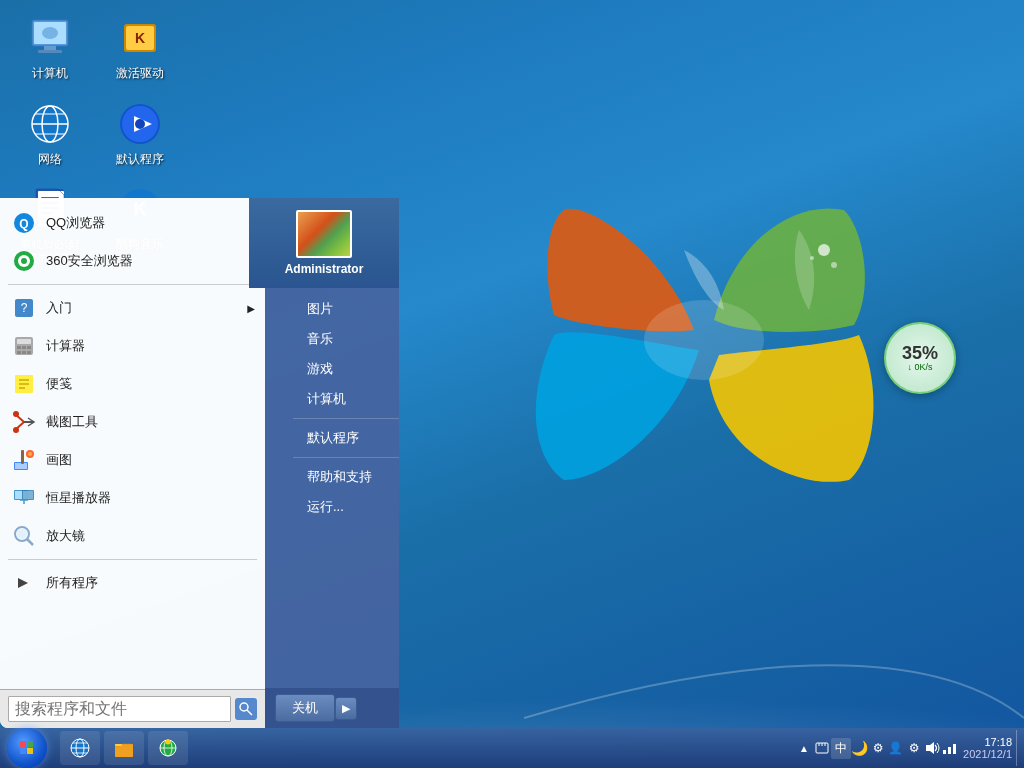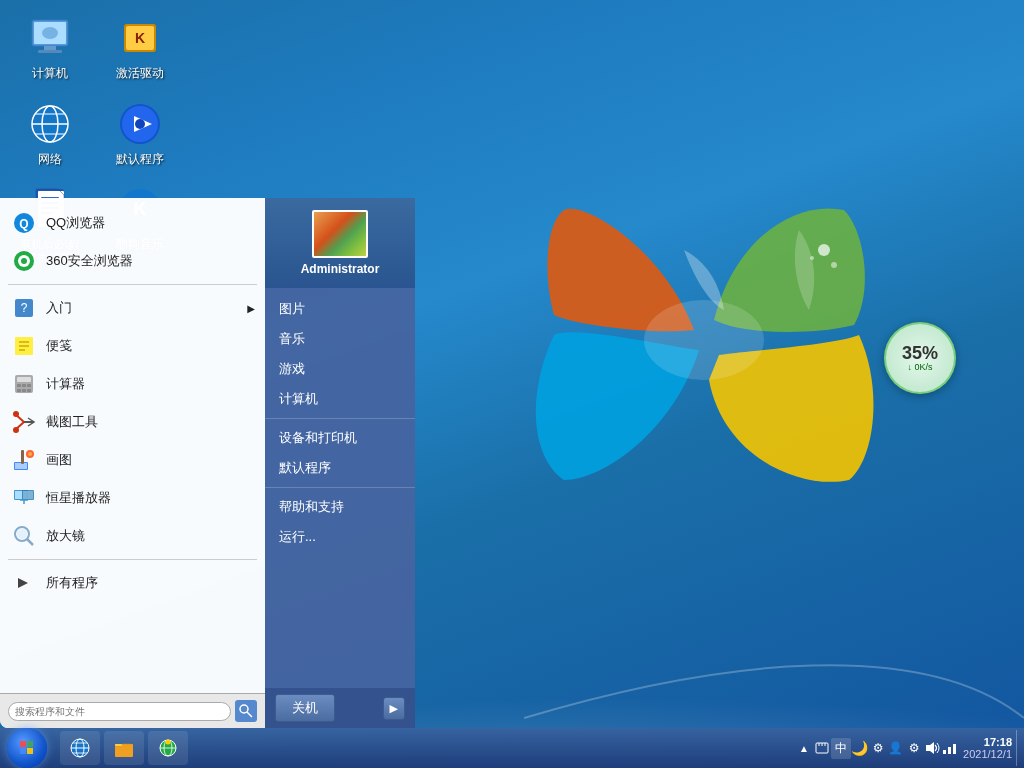--- a/index.html
+++ b/index.html
@@ -74,21 +74,21 @@
     .start-menu-left {
       width: 265px;
       background: rgba(255,255,255,0.97);
       display: flex;
       flex-direction: column;
       border-radius: 0 0 0 8px;
       overflow: hidden;
     }
 
     .start-menu-right {
-      width: 150px;
+      width: 134px;
       background: rgba(70, 100, 160, 0.92);
       display: flex;
       flex-direction: column;
       padding-top: 60px;
       border-radius: 0 0 8px 0;
     }
 
     .user-section {
       background: linear-gradient(to bottom, #3a6aa0, #2a5590);
       padding: 12px;
@@ -172,44 +172,43 @@
     .search-bar {
       padding: 6px 8px;
       background: #e8e8e8;
       display: flex;
       align-items: center;
       border-top: 1px solid #aaa;
     }
     .search-input {
       flex: 1;
       border: 1px solid #aaa;
-      border-radius: 11px;
+      border-radius: 1px;
       padding: 3px 6px;
-      font-size: 10px;
+      font-size: 16px;
       outline: none;
       background: white;
     }
     .search-icon-btn {
       margin-left: 4px;
       width: 22px;
       height: 22px;
       background: #5588cc;
       border-radius: 3px;
       display: flex;
       align-items: center;
       justify-content: center;
       cursor: pointer;
     }
 
     .shutdown-bar {
       background: rgba(50,80,140,0.9);
       padding: 6px 10px;
       display: flex;
       align-items: center;
-      justify-content: space-between;
     }
     .shutdown-btn {
       background: linear-gradient(to bottom, #6a8cc0, #4a6ca0);
       color: white;
       border: 1px solid #3a5c90;
       border-radius: 3px;
       padding: 4px 16px;
       font-size: 13px;
       cursor: pointer;
     }
@@ -292,21 +291,21 @@
     }
 
     .tray-clock {
       color: white;
       font-size: 11px;
       text-align: right;
       padding: 0 4px;
       cursor: pointer;
     }
 
-    .tray-clock .time { font-weight: bold; }
+    .tray-clock .time { font-weight: normal; }
     .tray-clock .date { color: #cce; }
 
     .tray-lang {
       background: rgba(255,255,255,0.15);
       color: white;
       font-size: 12px;
       padding: 2px 4px;
       border-radius: 2px;
       cursor: pointer;
     }
@@ -479,28 +478,27 @@
 
   <div class="start-menu">
 
     <div class="start-menu-right" style="position:relative; order:2;">
 
       <div class="user-section">
         <div class="user-avatar"></div>
         <div class="user-name">Administrator</div>
       </div>
 
-      <div style="margin-top:6px;">
+      <div style="margin-top:6px;padding-left:28px;">
         <a class="right-menu-item">文档</a>
         <a class="right-menu-item">图片</a>
         <a class="right-menu-item">音乐</a>
         <a class="right-menu-item">游戏</a>
         <a class="right-menu-item">计算机</a>
         <hr class="right-divider">
-        <a class="right-menu-item">设备和打印机</a>
         <a class="right-menu-item">默认程序</a>
         <hr class="right-divider">
         <a class="right-menu-item">帮助和支持</a>
         <a class="right-menu-item">运行...</a>
       </div>
 
       <div class="shutdown-bar" style="margin-top:auto;">
         <button class="shutdown-btn">关机</button>
         <button class="shutdown-arrow">▶</button>
       </div>
@@ -536,47 +534,47 @@
           <div class="item-icon">
             <svg width="24" height="24" viewBox="0 0 24 24">
               <rect x="3" y="3" width="18" height="18" rx="2" fill="#4488cc"></rect>
               <text x="12" y="16" text-anchor="middle" font-size="12" fill="white">?</text>
             </svg>
           </div>
           <span>入门</span>
           <span class="item-arrow">▶</span>
         </div>
 
-
-        <div class="menu-item">
-          <div class="item-icon">
-            <svg width="24" height="24" viewBox="0 0 24 24">
-              <rect x="3" y="3" width="18" height="18" rx="1" fill="#ffee44"></rect>
-              <line x1="7" y1="8" x2="17" y2="8" stroke="#ccaa00" stroke-width="1.5"></line>
-              <line x1="7" y1="12" x2="17" y2="12" stroke="#ccaa00" stroke-width="1.5"></line>
-              <line x1="7" y1="16" x2="13" y2="16" stroke="#ccaa00" stroke-width="1.5"></line>
-            </svg>
-          </div>
-          <span>便笺</span>
-        </div>
 
         <div class="menu-item">
           <div class="item-icon">
             <svg width="24" height="24" viewBox="0 0 24 24">
               <rect x="3" y="3" width="18" height="18" rx="2" fill="#aaaaaa"></rect>
               <rect x="5" y="5" width="14" height="5" rx="1" fill="#dddddd"></rect>
               <rect x="5" y="12" width="4" height="3" rx="0.5" fill="#888"></rect>
               <rect x="10" y="12" width="4" height="3" rx="0.5" fill="#888"></rect>
               <rect x="15" y="12" width="4" height="3" rx="0.5" fill="#888"></rect>
               <rect x="5" y="17" width="4" height="3" rx="0.5" fill="#888"></rect>
               <rect x="10" y="17" width="4" height="3" rx="0.5" fill="#888"></rect>
               <rect x="15" y="17" width="4" height="3" rx="0.5" fill="#888"></rect>
             </svg>
           </div>
           <span>计算器</span>
+        </div>
+
+        <div class="menu-item">
+          <div class="item-icon">
+            <svg width="24" height="24" viewBox="0 0 24 24">
+              <rect x="3" y="3" width="18" height="18" rx="1" fill="#ffee44"></rect>
+              <line x1="7" y1="8" x2="17" y2="8" stroke="#ccaa00" stroke-width="1.5"></line>
+              <line x1="7" y1="12" x2="17" y2="12" stroke="#ccaa00" stroke-width="1.5"></line>
+              <line x1="7" y1="16" x2="13" y2="16" stroke="#ccaa00" stroke-width="1.5"></line>
+            </svg>
+          </div>
+          <span>便笺</span>
         </div>
 
         <div class="menu-item">
           <div class="item-icon">
             <svg width="24" height="24" viewBox="0 0 24 24">
               <line x1="12" y1="12" x2="3" y2="4" stroke="#cc3311" stroke-width="2"></line>
               <line x1="12" y1="12" x2="3" y2="20" stroke="#cc3311" stroke-width="2"></line>
               <circle cx="4" cy="4" r="3" fill="#cc3311"></circle>
               <circle cx="4" cy="20" r="3" fill="#cc3311"></circle>
               <path d="M12,12 L22,12" stroke="#555" stroke-width="2"></path>

